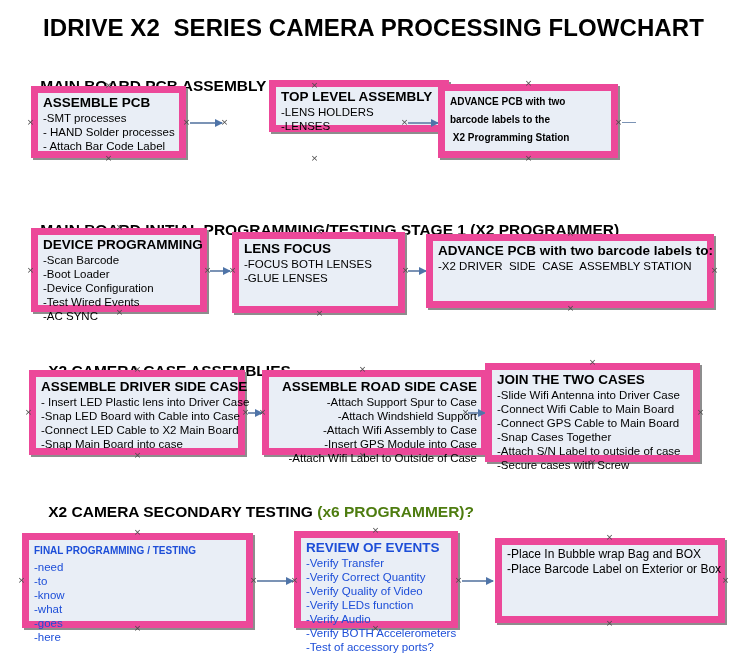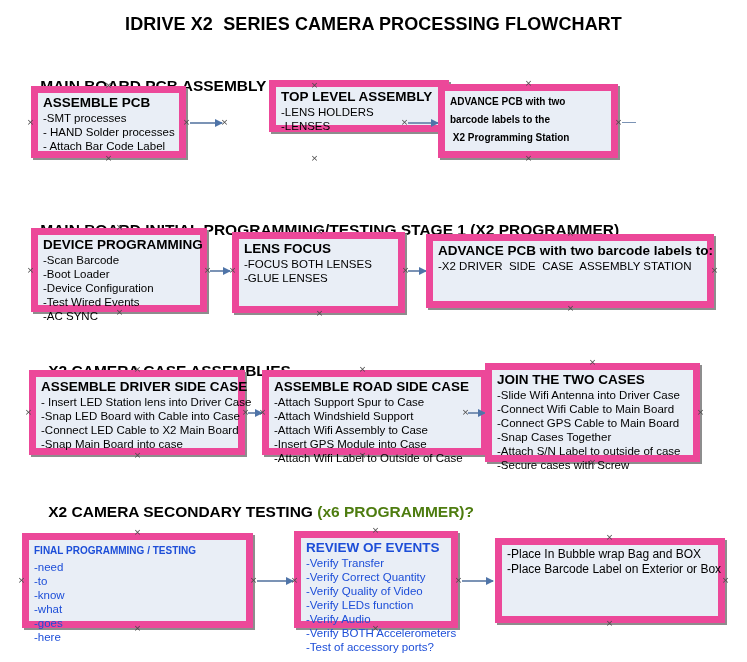--- a/index.html
+++ b/index.html
@@ -12,21 +12,21 @@
     color:#000;
     -webkit-font-smoothing:antialiased;
   }
   #canvas{position:absolute;left:0;top:0;width:747px;height:662px;}
 
   
   .doc-title{
     position:absolute;
     left:0;right:0;top:14px;
     text-align:center;
-    font-size:18px;
+    font-size:24px;
     font-weight:bold;
     letter-spacing:.1px;
     white-space:pre;
   }
   .section-heading{
     position:absolute;
     font-size:15.5px;
     font-weight:bold;
     white-space:pre;
     letter-spacing:0px;
@@ -174,33 +174,33 @@
   <div class="handle" style="left:566px;top:229px;"></div>
   <div class="handle" style="left:566px;top:304px;"></div>
   <div class="handle" style="left:710px;top:266px;"></div>
 
   <div class="section-heading" style="left:31px;top:344px;">
     <span>X2 CAMERA CASE ASSEMBLIES</span>
   </div>
 
   <div class="box" style="left:29px;top:370px;width:216px;height:85px;">
     <div class="box-title">ASSEMBLE DRIVER SIDE CASE</div>
-    <div class="box-line">- Insert LED Station lens into Driver Case</div>
+    <div class="box-line">- Insert LED Plastic lens into Driver Case</div>
     <div class="box-line">-Snap LED Board with Cable into Case</div>
     <div class="box-line">-Connect LED Cable to X2 Main Board</div>
     <div class="box-line">-Snap Main Board into case</div>
   </div>
   <div class="handle" style="left:133px;top:365px;"></div>
   <div class="handle" style="left:133px;top:451px;"></div>
   <div class="handle" style="left:24px;top:408px;"></div>
   <div class="handle" style="left:241px;top:408px;"></div>
 
   <div class="arrow" style="left:248px;top:412px;width:14px;"></div>
 
-  <div class="box" style="left:262px;top:370px;width:226px;height:85px;">
+  <div class="box" style="left:262px;top:370px;width:226px;height:85px;text-align:right;">
     <div class="box-title">ASSEMBLE ROAD SIDE CASE</div>
     <div class="box-line">-Attach Support Spur to Case</div>
     <div class="box-line">-Attach Windshield Support</div>
     <div class="box-line">-Attach Wifi Assembly to Case</div>
     <div class="box-line">-Insert GPS Module into Case</div>
     <div class="box-line">-Attach Wifi Label to Outside of Case</div>
   </div>
   <div class="handle" style="left:358px;top:365px;"></div>
   <div class="handle" style="left:358px;top:451px;"></div>
   <div class="handle" style="left:258px;top:408px;"></div>

